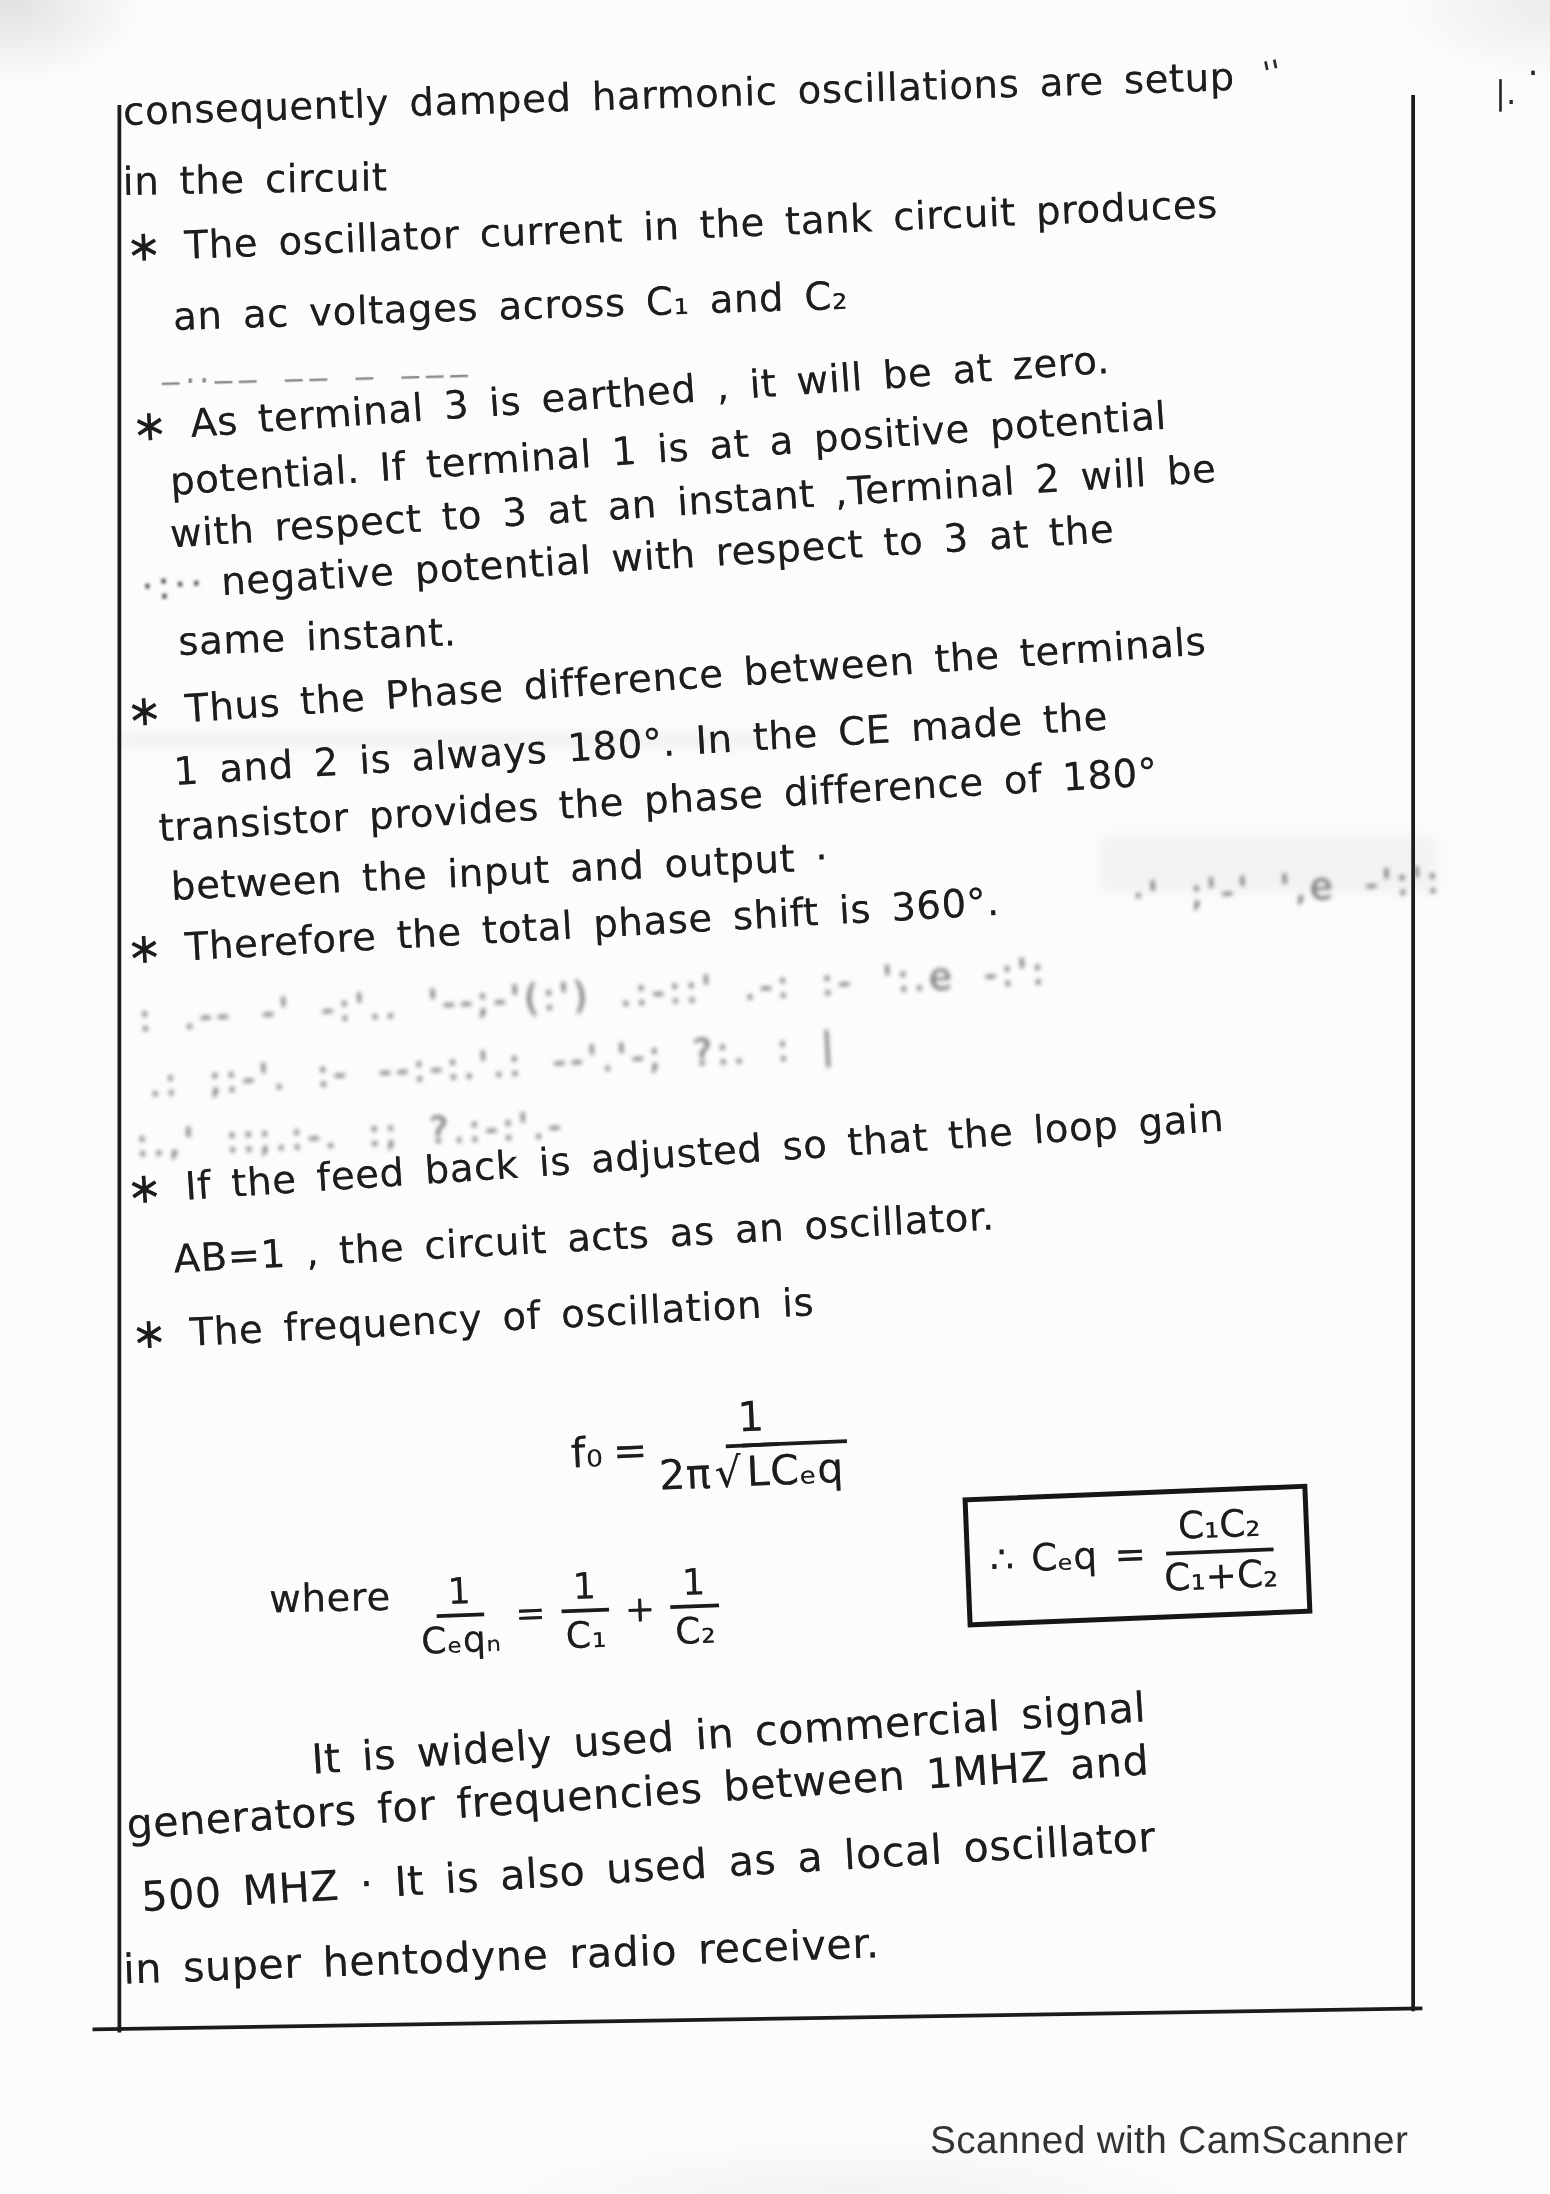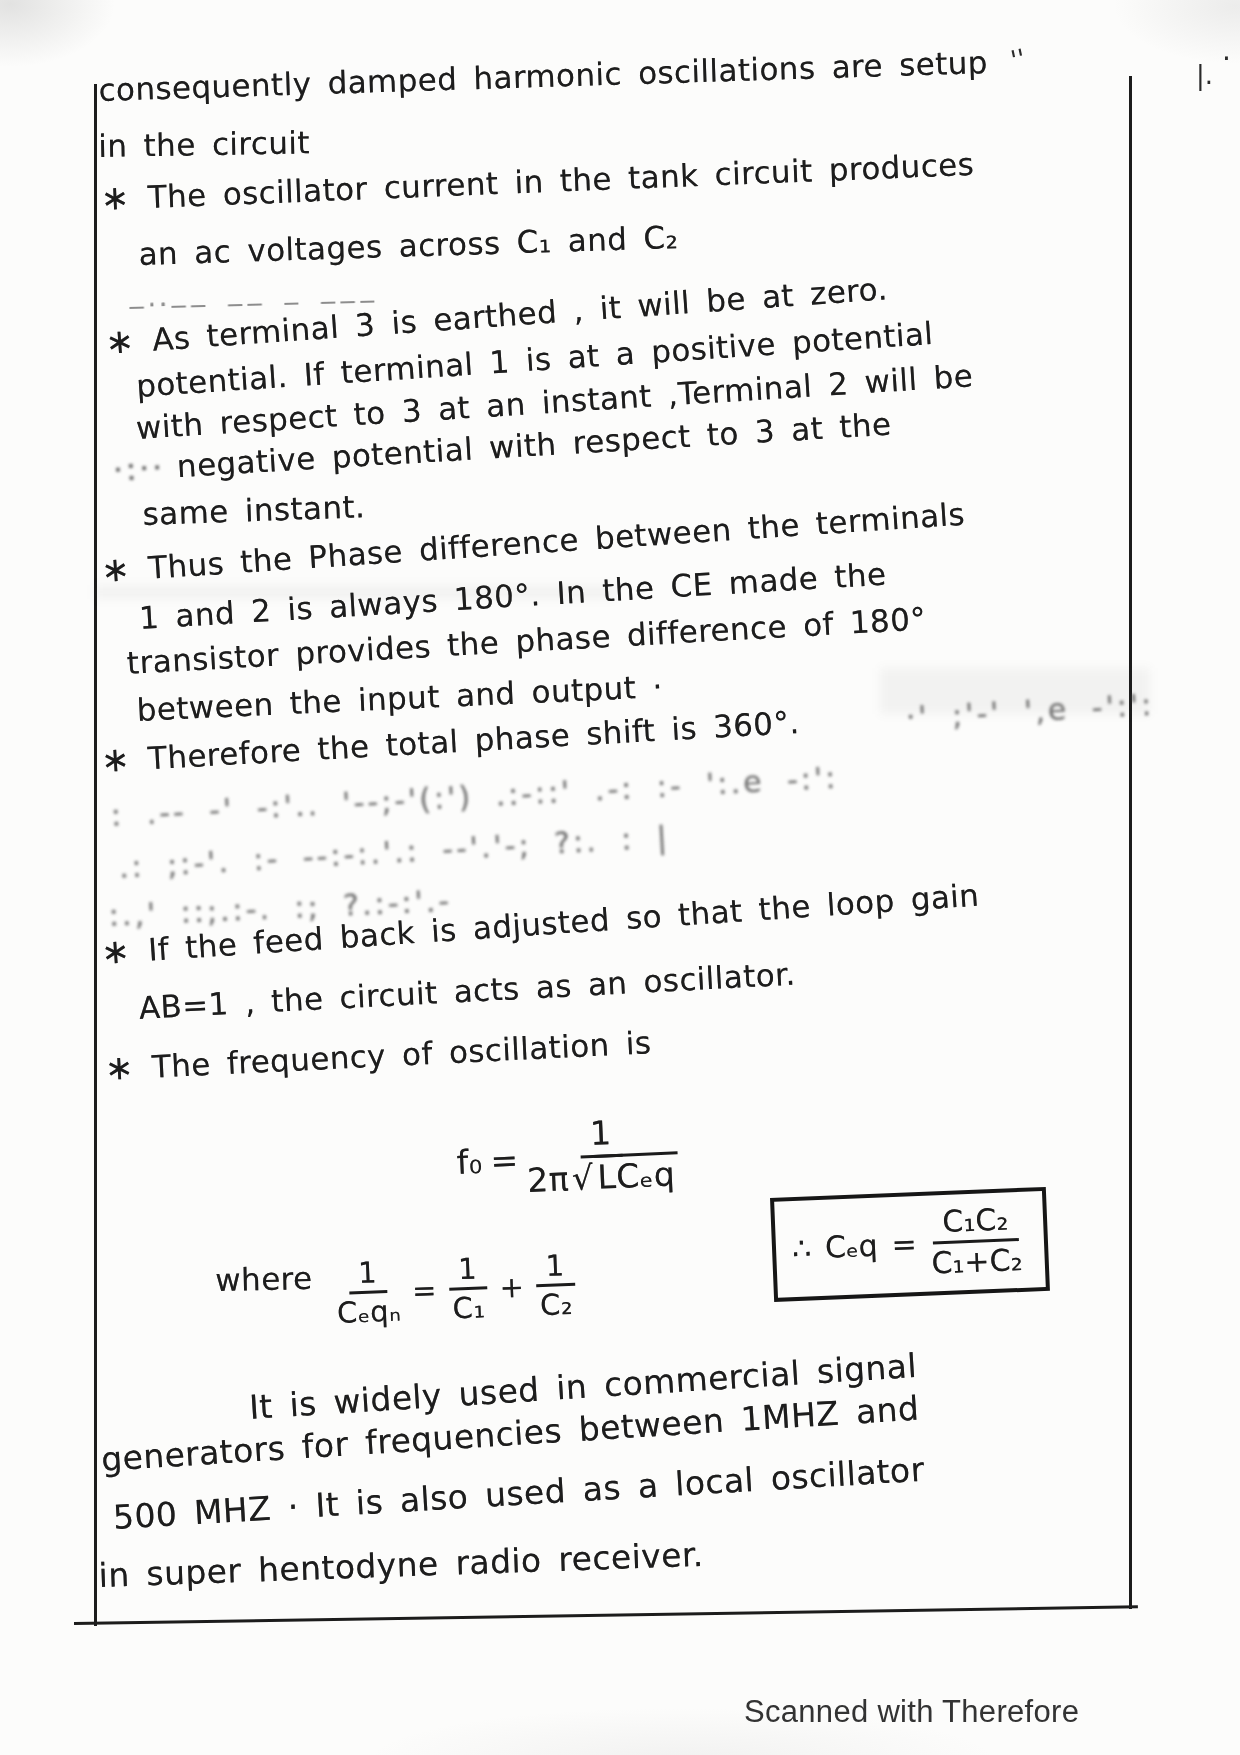--- a/index.html
+++ b/index.html
@@ -148,15 +148,15 @@
 
   <div class="hw" style="left:248px;top:1388px;transform:rotate(-3.6deg);font-size:33px;">
     <span>It is widely used in commercial signal</span></div>
   <div class="hw" style="left:100px;top:1440px;transform:rotate(-3.6deg);font-size:33px;">
     <span>generators for frequencies between 1MHZ and</span></div>
   <div class="hw" style="left:112px;top:1498px;transform:rotate(-3.4deg);font-size:33px;">
     <span>500 MHZ · It is also used as a local oscillator</span></div>
   <div class="hw" style="left:98px;top:1556px;transform:rotate(-2deg);font-size:33px;">
     <span>in super hentodyne radio receiver.</span></div>
 
-  <div class="watermark">Scanned with Therefore</div>
+  <div class="watermark">Scanned with CamScanner</div>
 
 </div>
 
 </body></html>

